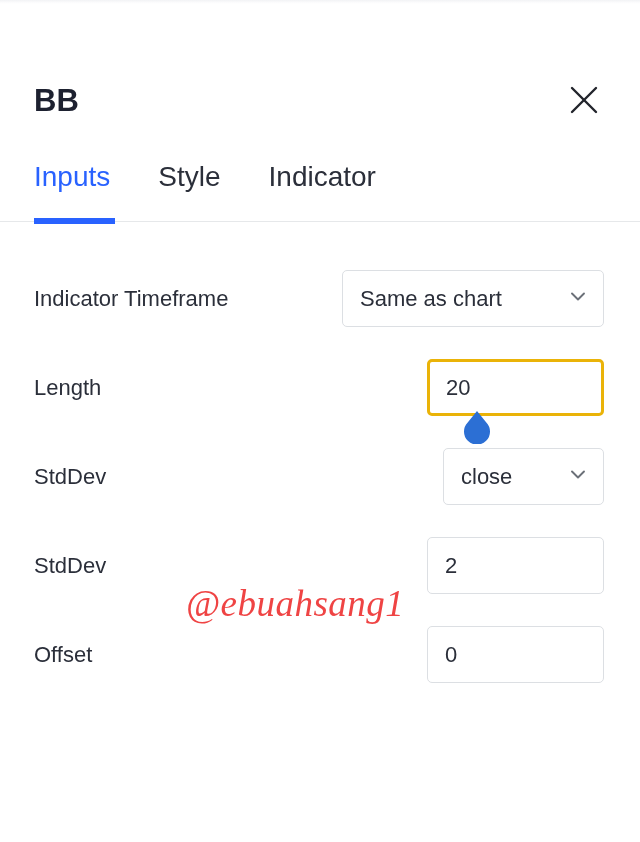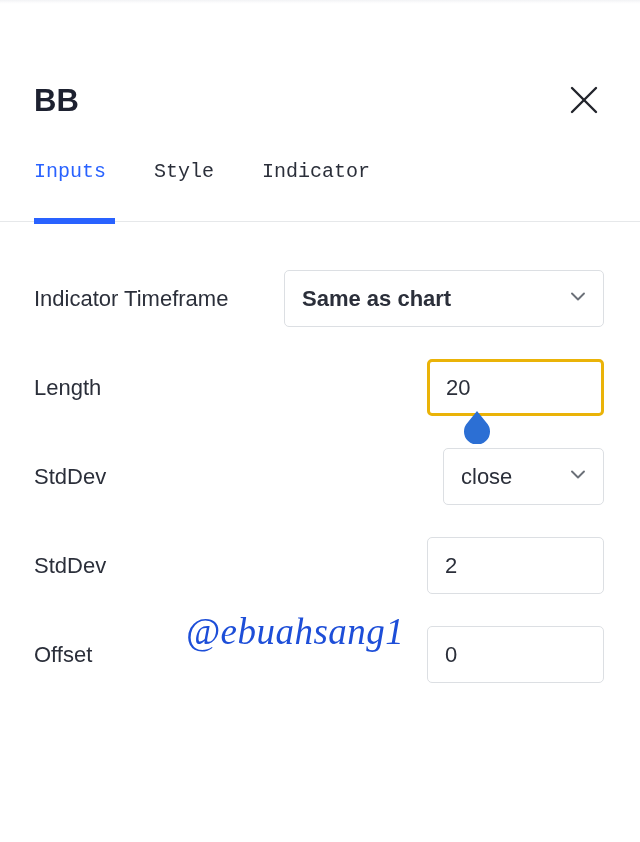--- a/index.html
+++ b/index.html
@@ -74,28 +74,28 @@
   }
   .tabs {
     display: flex;
     align-items: flex-start;
     height: 100%;
     padding-left: 34px;
     box-sizing: border-box;
   }
   .tab {
     position: relative;
-    font-size: 20px;
+    font-size: 28px;
     color: #2b2f3a;
     padding: 8px 0 0 0;
     margin-right: 48px;
     cursor: pointer;
     background: none;
     border: none;
-    font-family: Liberation Mono, monospace;
+    font-family: Liberation Sans, sans-serif;
     line-height: 1.2;
     white-space: nowrap;
   }
   .tab.active { color: #2962ff; }
   .tab-underline {
     position: absolute;
     bottom: 0;
     left: 34px;
     width: 81px;
     height: 6px;
@@ -151,21 +151,21 @@
     cursor: pointer;
     position: relative;
   }
   .field.input-field {
     width: 177px;
     cursor: text;
   }
   .field.select-field {
     justify-content: space-between;
   }
-  .field.select-timeframe { width: 320px; font-weight: bold; }
+  .field.select-timeframe { width: 262px; }
   .field.select-source { width: 161px; }
 
   .field.focused {
     border: 3px solid #eab308;
     border-radius: 5px;
     padding-left: 16px;
   }
 
   .field-value {
     line-height: 1;
@@ -185,25 +185,25 @@
     width: 34px;
     height: 34px;
     pointer-events: none;
   }
   .cursor-handle svg { display: block; }
 
   
   .watermark {
     position: absolute;
     left: 186px;
-    top: 610px;
+    top: 582px;
     font-family: "Liberation Serif", "DejaVu Serif", serif;
     font-size: 37px;
     font-style: italic;
-    color: #1d4ed8;
+    color: #ef4444;
     letter-spacing: 0.5px;
     white-space: nowrap;
     pointer-events: none;
     user-select: none;
   }
 </style>
 </head>
 <body>
 
 <div class="panel">

